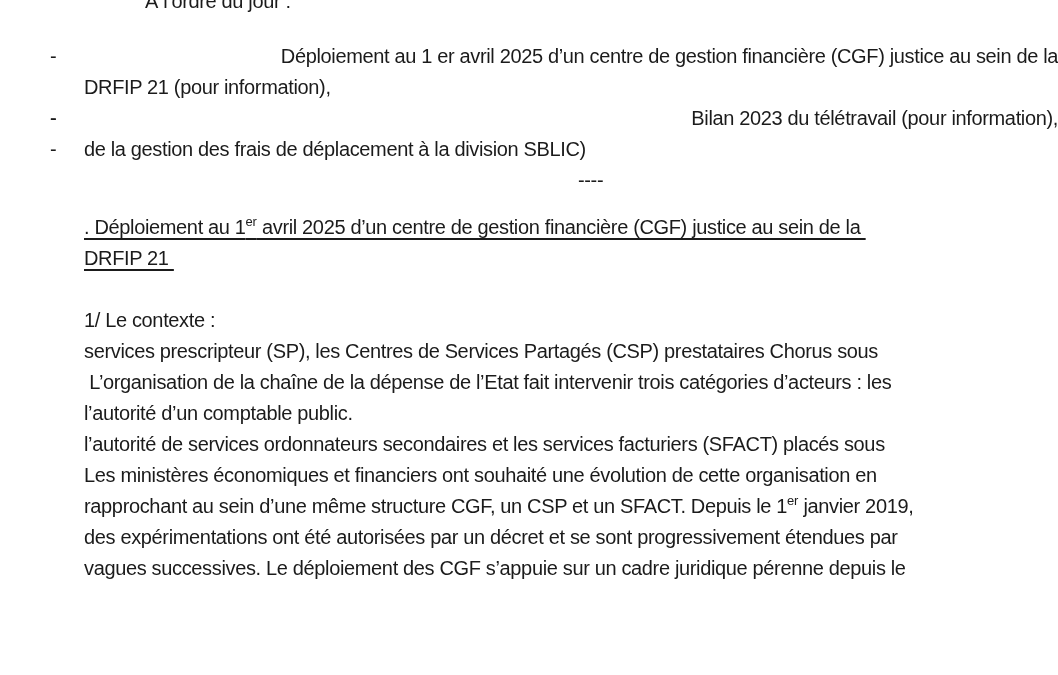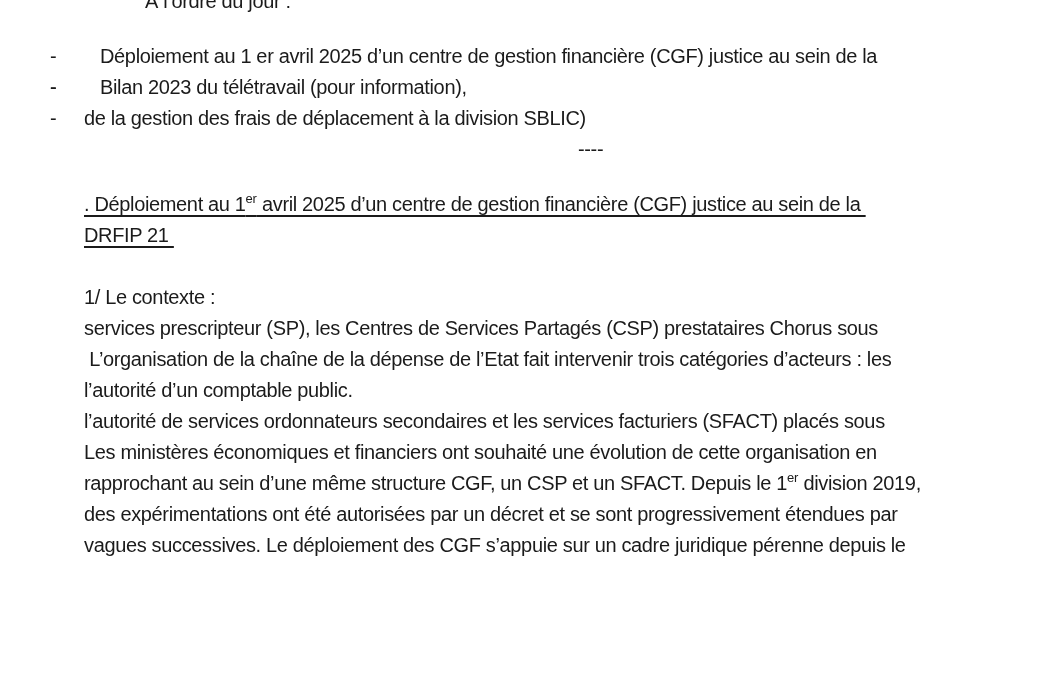--- a/index.html
+++ b/index.html
@@ -14,43 +14,44 @@
     font-size: 20px;
     line-height: 31px;
     letter-spacing: -0.35px;
   }
   .line { white-space: pre; }
   .intro-line { margin-top: -14px; padding-left: 145px; }
   .spacer-sm { height: 24px; }
   .spacer-lg { height: 31px; }
   .bullet { position: relative; padding-left: 84px; }
   .bullet .dash { position: absolute; left: 50px; top: 0; }
-  .bullet .first { text-indent: 16px; }
+  .bullet .first { text-indent: 16px; text-align: right; }
   .separator-line { padding-left: 578px; }
-  .heading-block { margin-top: 24px; padding-left: 84px; }
+  .heading-block { margin-top: 16px; padding-left: 84px; }
   .u {
     text-decoration: underline;
     text-decoration-thickness: 2px;
     text-underline-offset: 4px;
   }
   .context-block { padding-left: 84px; }
   sup { font-size: 13px; line-height: 0; letter-spacing: -0.2px; }
 </style>
 </head>
 <body>
 
 <div class="page">
 
   <div class="line intro-line">À l’ordre du jour :</div>
 
   <div class="spacer-sm"></div>
 
   <div class="bullet">
     <span class="dash">-</span>
     <div class="line first">Déploiement au 1 er avril 2025 d’un centre de gestion financière (CGF) justice au sein de la</div>
+    <div class="line">DRFIP 21 (pour information),</div>
   </div>
 
   <div class="bullet">
     <span class="dash">-</span>
   </div>
 
   <div class="bullet">
     <span class="dash">-</span>
     <div class="line first">Bilan 2023 du télétravail (pour information),</div>
   </div>
@@ -69,18 +70,18 @@
 
   <div class="spacer-lg"></div>
 
   <div class="context-block">
     <div class="line">1/ Le contexte :</div>
     <div class="line">services prescripteur (SP), les Centres de Services Partagés (CSP) prestataires Chorus sous</div>
     <div class="line"> L’organisation de la chaîne de la dépense de l’Etat fait intervenir trois catégories d’acteurs : les</div>
     <div class="line">l’autorité d’un comptable public.</div>
     <div class="line">l’autorité de services ordonnateurs secondaires et les services facturiers (SFACT) placés sous</div>
     <div class="line">Les ministères économiques et financiers ont souhaité une évolution de cette organisation en</div>
-    <div class="line"><span>rapprochant au sein d’une même structure CGF, un CSP et un SFACT. Depuis le 1</span><sup>er</sup><span> division 2019,</span></div>
+    <div class="line"><span>rapprochant au sein d’une même structure CGF, un CSP et un SFACT. Depuis le 1</span><sup>er</sup><span> janvier 2019,</span></div>
     <div class="line">des expérimentations ont été autorisées par un décret et se sont progressivement étendues par</div>
     <div class="line">vagues successives. Le déploiement des CGF s’appuie sur un cadre juridique pérenne depuis le</div>
   </div>
 
 </div>
 
 </body></html>

